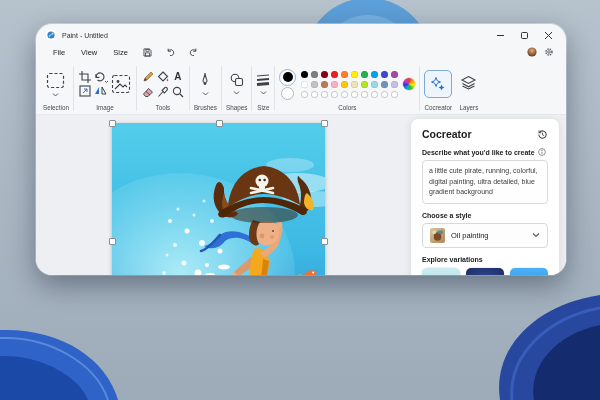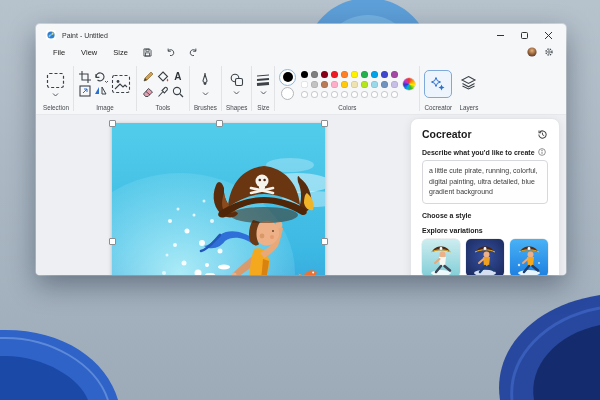--- a/index.html
+++ b/index.html
@@ -2,21 +2,21 @@
 <html><head>
 <meta charset="utf-8">
 <style>
   html,body{margin:0;padding:0;}
   .screen{position:relative;width:600px;height:400px;overflow:hidden;
     font-family:"Liberation Sans",sans-serif;background:#aab8c4;}
   .wallpaper{position:absolute;inset:0;}
 
   
   .window{position:absolute;left:36px;top:24px;width:530px;height:251px;
-    background:#f6f7f9;border-radius:4px;overflow:hidden;
+    background:#f6f7f9;border-radius:16px;overflow:hidden;
     box-shadow:0 10px 28px rgba(10,20,40,.40),0 0 0 1px rgba(255,255,255,.45);}
   .titlebar{height:16px;display:flex;align-items:center;padding:3px 8px 0 10px;gap:6px;}
   .apptitle{font-size:7px;color:#333;}
   .wctrls{margin-left:auto;display:flex;gap:4px;}
   .wbtn{width:20px;height:12px;display:flex;align-items:center;justify-content:center;}
   .menubar{height:18px;display:flex;align-items:center;padding:0 10px;gap:2px;}
   .menu-item{font-size:7.5px;color:#222;padding:2px 7px;border-radius:3px;}
   .mb-ico{padding:1px 5px;display:flex;align-items:center;}
   .mb-right{margin-left:auto;display:flex;align-items:center;gap:7px;padding-right:2px;}
 
@@ -536,20 +536,38 @@
           <span>Describe what you'd like to create</span>
           <svg width="8" height="8" viewBox="0 0 10 10">
             <circle cx="5" cy="5" r="4.2" fill="none" stroke="#777" stroke-width="1"></circle>
             <circle cx="5" cy="3" r=".8" fill="#777"></circle>
               <line x1="5" y1="4.6" x2="5" y2="7.4" stroke="#777" stroke-width="1.1"></line>
           </svg>
         </div>
         <div class="p-prompt">a little cute pirate, running, colorful, digital painting, ultra detailed, blue gradient background</div>
 
         <div class="p-label">Choose a style</div>
+        <div class="p-drop">
+          <svg width="15" height="15" viewBox="0 0 16 16" style="border-radius:2px;">
+            <defs>
+                <linearGradient id="oil" x1="0" y1="0" x2="1" y2="1">
+              <stop offset="0" stop-color="#d6c49e"></stop>
+                  <stop offset="1" stop-color="#b08858"></stop>
+                </linearGradient>
+              </defs>
+            <rect width="16" height="16" fill="url(#oil)"></rect>
+            <ellipse cx="8" cy="9" rx="4" ry="4.6" fill="#7a4a28"></ellipse>
+            <ellipse cx="11" cy="4.5" rx="3.2" ry="2" fill="#4a8a8a" opacity=".85"></ellipse>
+            <circle cx="4.5" cy="4.5" r="2" fill="#e8dcc0" opacity=".9"></circle>
+          </svg>
+          <span class="dtext">Oil painting</span>
+          <svg width="8" height="5" viewBox="0 0 8 5">
+              <path d="M1,0.5 L4,3.5 L7,0.5" fill="none" stroke="#555" stroke-width="1.1"></path>
+            </svg>
+        </div>
 
         <div class="p-label">Explore variations</div>
         <div class="thumbrow">
           <span class="vthumb">
             <svg width="38" height="38" viewBox="0 0 38 38">
               <defs>
                   <linearGradient id="v1" x1="0" y1="0" x2="0" y2="1">
                     <stop offset="0" stop-color="#cdedf0"></stop>
                     <stop offset="1" stop-color="#82ced7"></stop>
                   </linearGradient>

